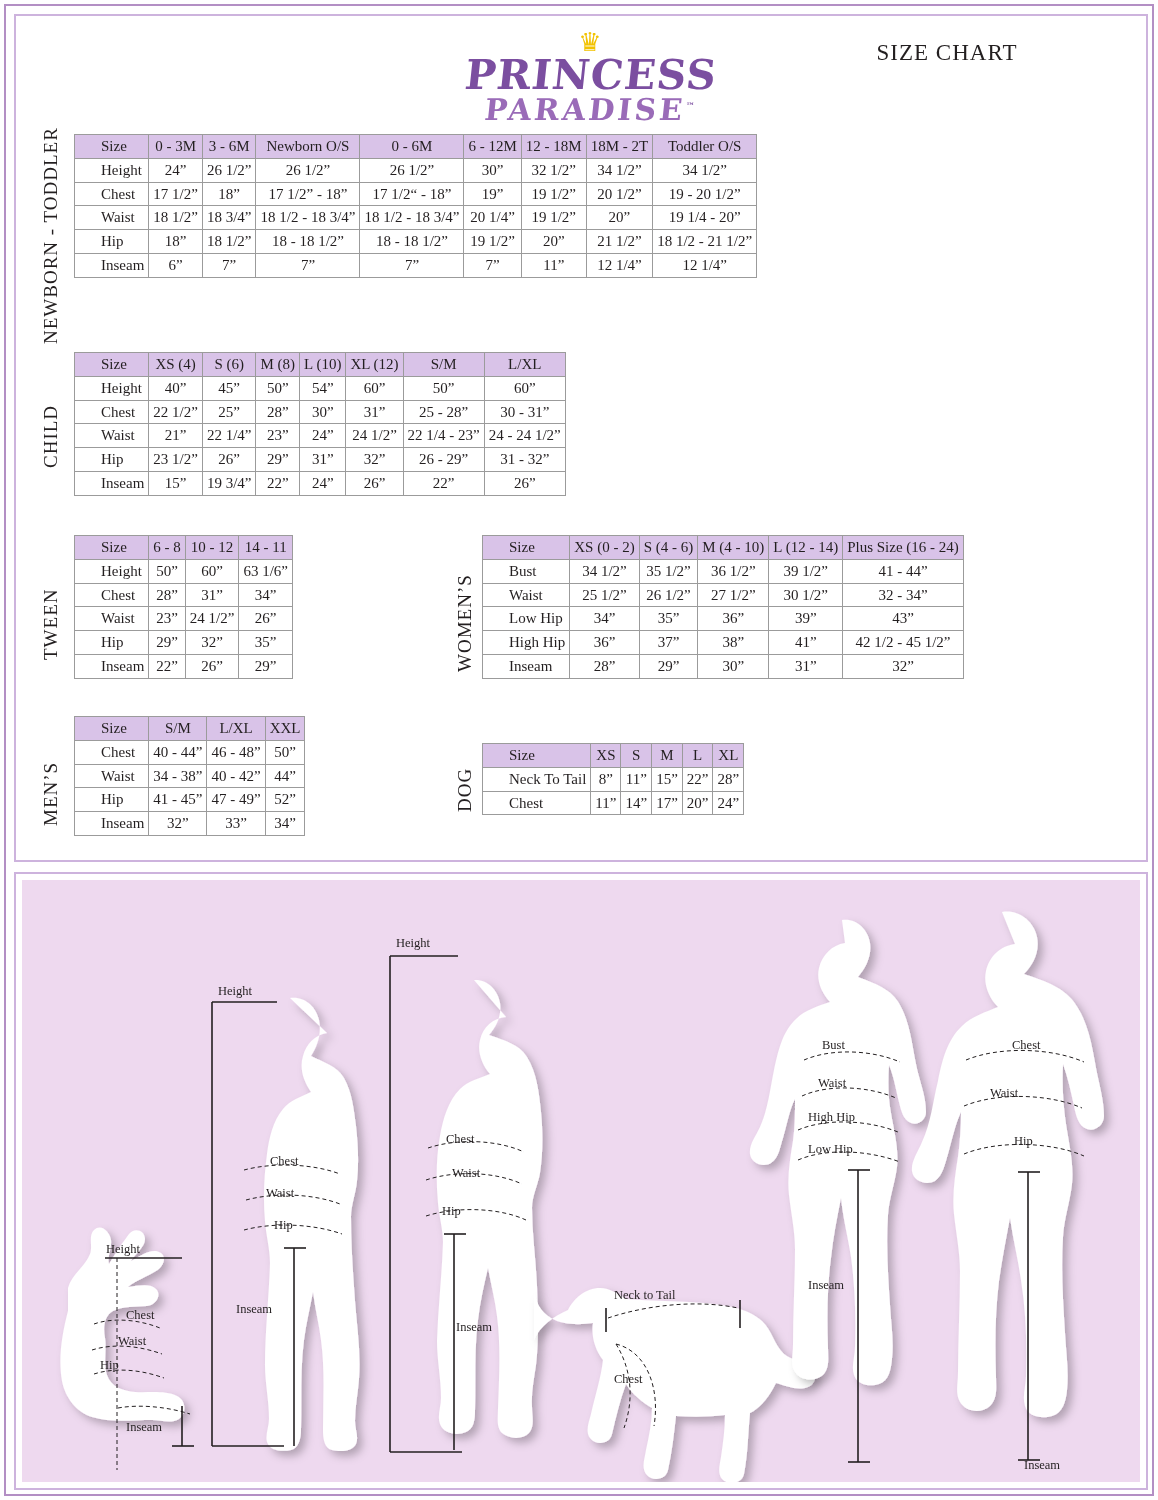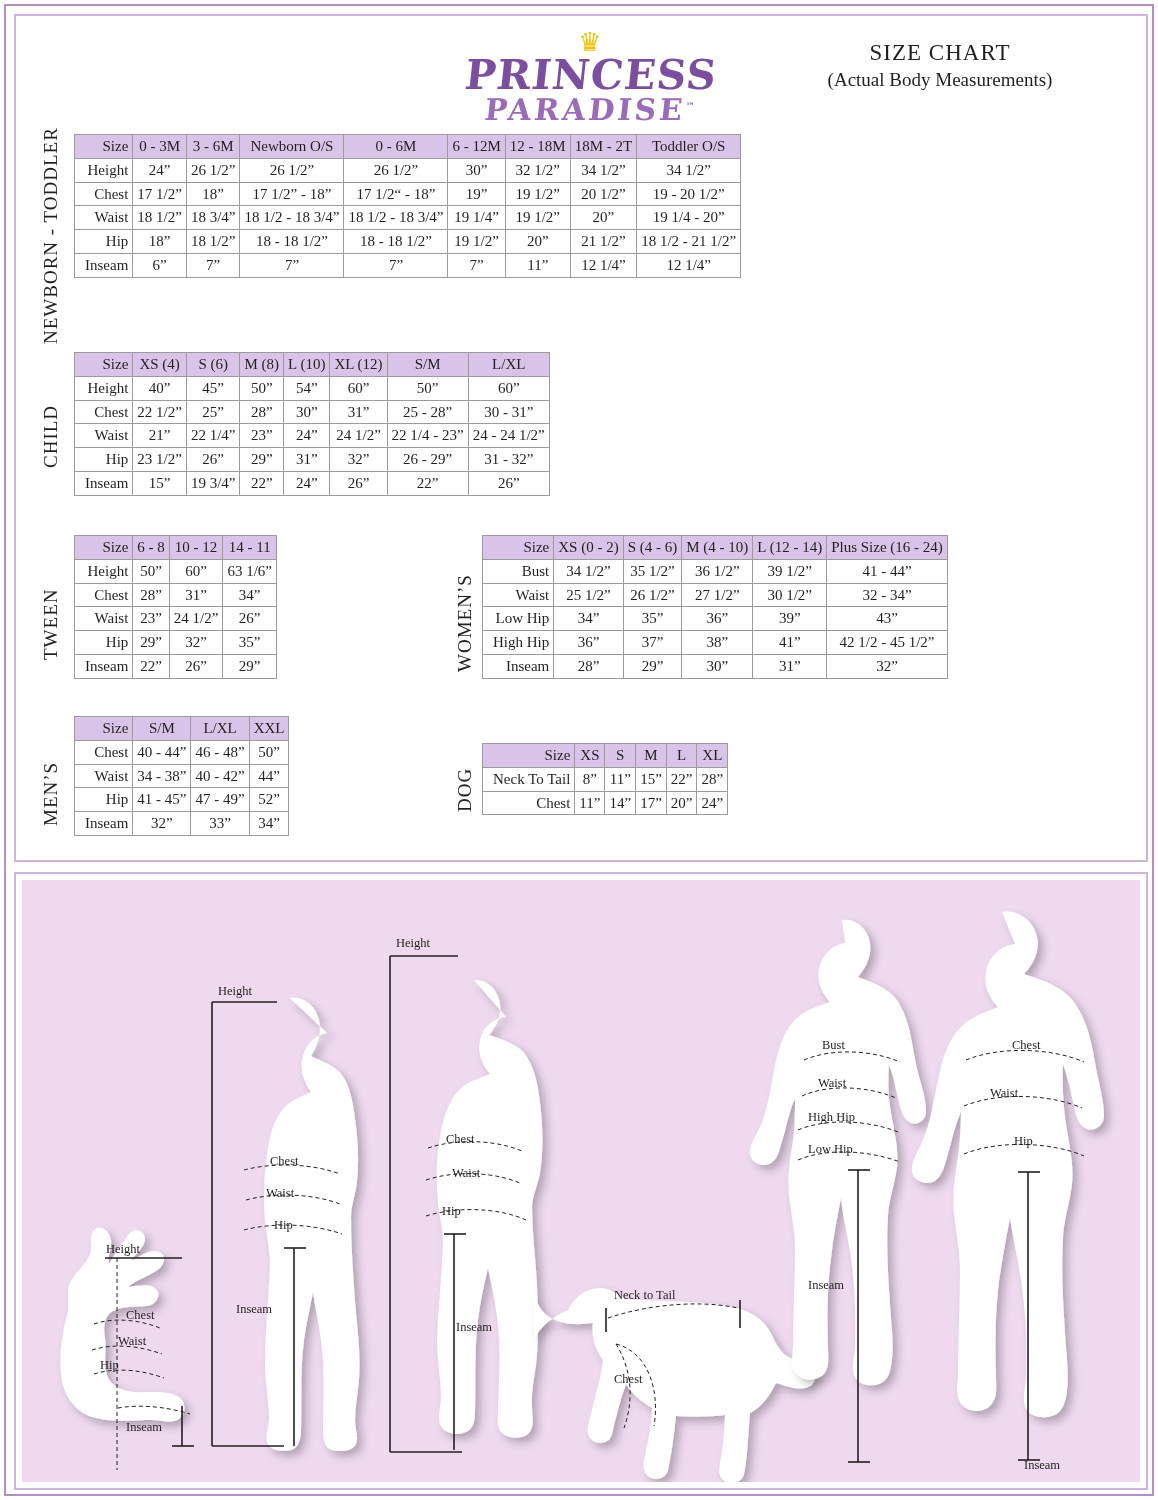--- a/index.html
+++ b/index.html
@@ -50,21 +50,21 @@
     transform:skewX(-6deg);
   }
   .logo .l2 {
     font-family:"DejaVu Serif", serif;
     font-size:30px; font-weight:bold; color:#9a6bb8;
     letter-spacing:3px; line-height:1;
     transform:skewX(-6deg);
   }
   .logo .tm { font-size:9px; vertical-align:super; color:#7b4ea0;}
   .chart-title {
-    position:absolute; right:26px; top:24px; width:360px; text-align:center;
+    position:absolute; right:19px; top:24px; width:360px; text-align:center;
   }
   .chart-title .t1 { font-size:23px; letter-spacing:1px; color:#231f20; }
   .chart-title .t2 { font-size:19px; color:#231f20; margin-top:3px;}
 
   
   .tbl-wrap { position:absolute; }
   table.sz {
     border-collapse:collapse;
     font-size:15px;
     background:#ffffff;
@@ -72,21 +72,21 @@
   table.sz th, table.sz td {
     border:1px solid #9b9b9b;
     padding:2px 4px;
     text-align:center;
     white-space:nowrap;
     font-weight:normal;
     line-height:1.25;
   }
   table.sz thead th { background:#d9c3e8; font-size:15px; }
   table.sz tbody td.rowlabel, table.sz thead th.rowlabel {
-    text-align:right; padding-left:10px;
+    text-align:left; padding-left:26px;
   }
   .vlabel {
     position:absolute;
     writing-mode:vertical-rl;
     transform:rotate(180deg);
     font-size:19px;
     letter-spacing:1px;
     text-align:center;
     color:#231f20;
     white-space:nowrap;
@@ -107,21 +107,20 @@
   <div class="top-panel">
 
     <div class="logo">
       <div class="crown">♛</div>
       <div class="l1">PRINCESS</div>
       <div class="l2"><span>PARADISE</span><span class="tm">™</span></div>
     </div>
 
     <div class="chart-title">
       <div class="t1">SIZE CHART</div>
-      <div class="t2">(Actual Body Measurements)</div>
     </div>
 
     <div class="vlabel" style="left:24px; top:118px; height:210px;">NEWBORN - TODDLER</div>
     <div class="tbl-wrap" style="left:58px; top:118px;">
       <table class="sz" id="t-newborn">
           <thead>
             <tr>
               <th class="rowlabel">Size</th>
               <th>0 - 3M</th>
               <th>3 - 6M</th>
@@ -155,21 +154,21 @@
               <td>19 1/2”</td>
               <td>20 1/2”</td>
               <td>19 - 20 1/2”</td>
             </tr>
             <tr>
               <td class="rowlabel">Waist</td>
               <td>18 1/2”</td>
               <td>18 3/4”</td>
               <td>18 1/2 - 18 3/4”</td>
               <td>18 1/2 - 18 3/4”</td>
-              <td>19 1/4”</td>
+              <td>20 1/4”</td>
               <td>19 1/2”</td>
               <td>20”</td>
               <td>19 1/4 - 20”</td>
             </tr>
             <tr>
               <td class="rowlabel">Hip</td>
               <td>18”</td>
               <td>18 1/2”</td>
               <td>18 - 18 1/2”</td>
               <td>18 - 18 1/2”</td>

